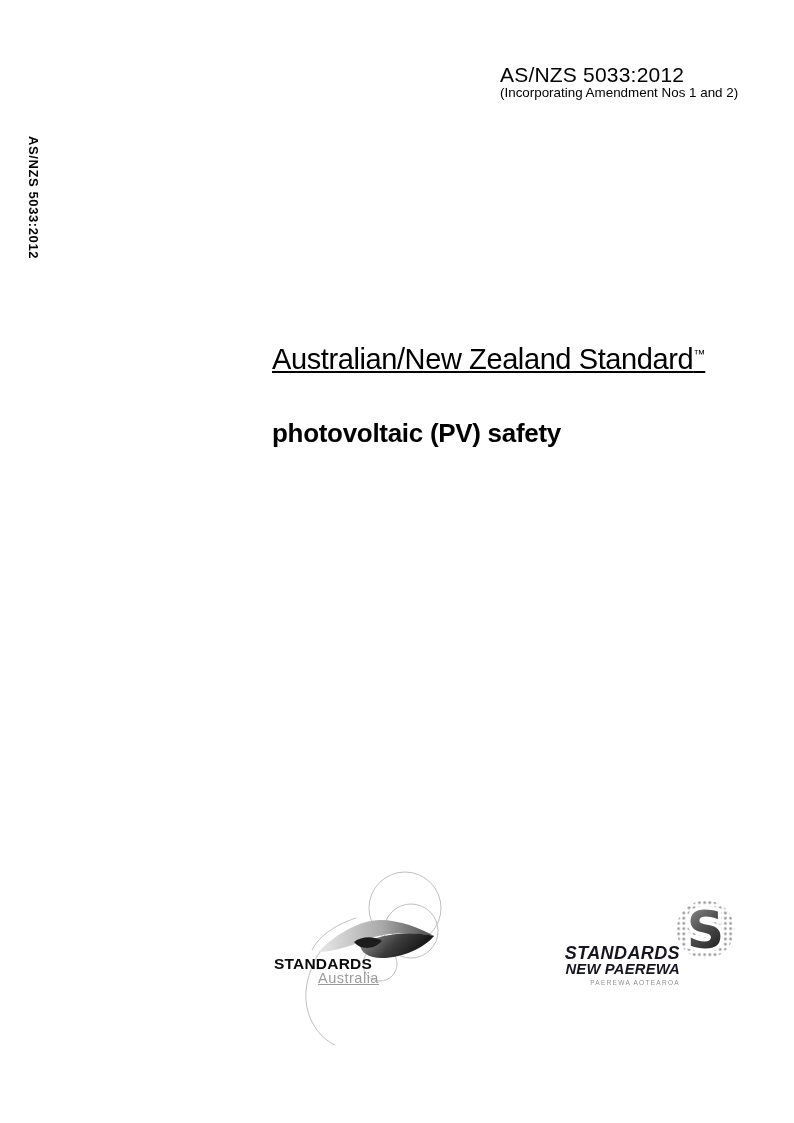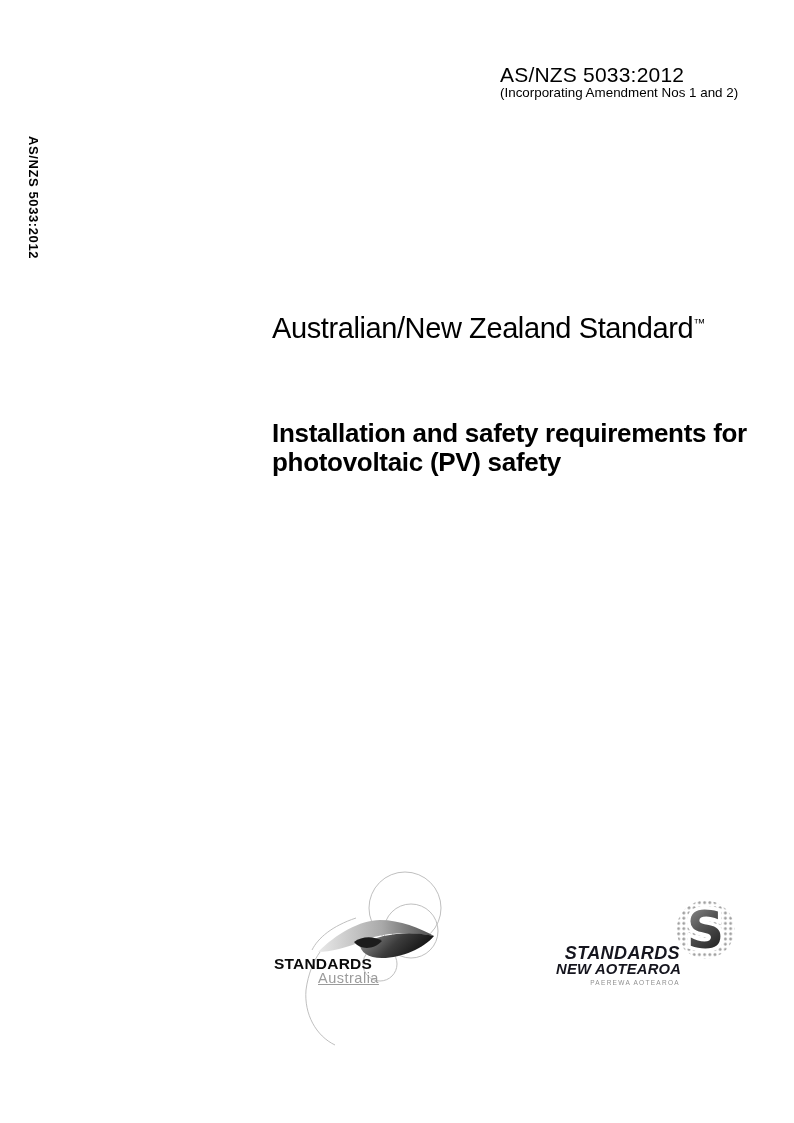--- a/index.html
+++ b/index.html
@@ -10,21 +10,21 @@
   
   .designation{position:absolute;left:500px;top:63px;}
   .designation .num{font-size:21px;line-height:1.1;letter-spacing:.2px;white-space:nowrap;}
   .designation .amend{font-size:13.4px;line-height:1.1;margin-top:0;white-space:nowrap;}
   
   .spine{
     position:absolute;left:26px;top:136px;
     writing-mode:vertical-rl;font-weight:bold;font-size:13px;letter-spacing:.6px;white-space:nowrap;
   }
   
-  .series{position:absolute;left:272px;top:312px;font-size:29px;letter-spacing:-.4px;white-space:nowrap;}
+  .series{position:absolute;left:272px;top:343px;font-size:29px;letter-spacing:-.4px;white-space:nowrap;text-decoration:underline;}
   .series sup{font-size:12px;letter-spacing:0;}
   
   .title{position:absolute;left:272px;top:419px;margin:0;font-size:26px;font-weight:bold;line-height:1.1;letter-spacing:-.3px;}
   
   .sa-logo{position:absolute;left:268px;top:856px;width:245px;height:212px;}
   .sa-logo svg{position:absolute;left:0;top:0;}
   .sa-wordmark{position:absolute;left:6px;top:99px;font-size:15.5px;font-weight:bold;letter-spacing:.2px;color:#0b0b0b;white-space:nowrap;}
   .sa-region{position:absolute;left:50px;top:114px;font-size:14.5px;letter-spacing:.5px;color:#9b9b9b;white-space:nowrap;text-decoration:underline;}
   
   .snz-text{position:absolute;left:556px;top:944px;width:124px;text-align:right;color:#15151e;}
@@ -43,21 +43,20 @@
   <div class="designation">
     <div class="num">AS/NZS 5033:2012</div>
     <div class="amend">(Incorporating Amendment Nos 1 and 2)</div>
   </div>
 
   <div class="series">
     <span>Australian/New Zealand Standard</span><sup>™</sup>
   </div>
 
   <h1 class="title">
-    <div>Installation and safety requirements for</div>
     <div>photovoltaic (PV) safety</div>
   </h1>
 
   <div class="sa-logo">
     <svg width="245" height="212" viewBox="0 0 245 212">
       <defs>
         <linearGradient id="ribbonLight" x1="0" y1="0" x2="1" y2="0">
           <stop offset="0" stop-color="#e9e9e9"></stop>
           <stop offset="0.55" stop-color="#a9a9a9"></stop>
           <stop offset="1" stop-color="#4a4a4a"></stop>
@@ -83,21 +82,21 @@
       <path d="M 92,88 C 114,78 140,74 166,80 C 156,92 134,102 114,102
                C 100,102 92,96 92,88 Z" fill="url(#ribbonDark)"></path>
       <path d="M 86,86 C 94,80 106,80 114,85 C 106,94 92,94 86,86 Z" fill="#1c1c1c"></path>
     </svg>
     <div class="sa-wordmark">STANDARDS</div>
     <div class="sa-region">Australia</div>
   </div>
 
   <div class="snz-text">
     <div class="snz-line1">STANDARDS</div>
-    <div class="snz-line2">NEW AOTEAROA</div>
+    <div class="snz-line2">NEW PAEREWA</div>
     <div class="snz-tagline">PAEREWA AOTEAROA</div>
   </div>
   <svg class="snz-mark" width="59" height="59" viewBox="0 0 59 59">
     <defs>
       <pattern id="snzDots" width="5.2" height="5.2" patternUnits="userSpaceOnUse">
         <circle cx="2.6" cy="2.6" r="1.5" fill="#a0a0a0"></circle>
       </pattern>
       <linearGradient id="snzS" x1="0" y1="0" x2="0.55" y2="1">
         <stop offset="0" stop-color="#9a9a9a"></stop>
         <stop offset="0.5" stop-color="#555555"></stop>

